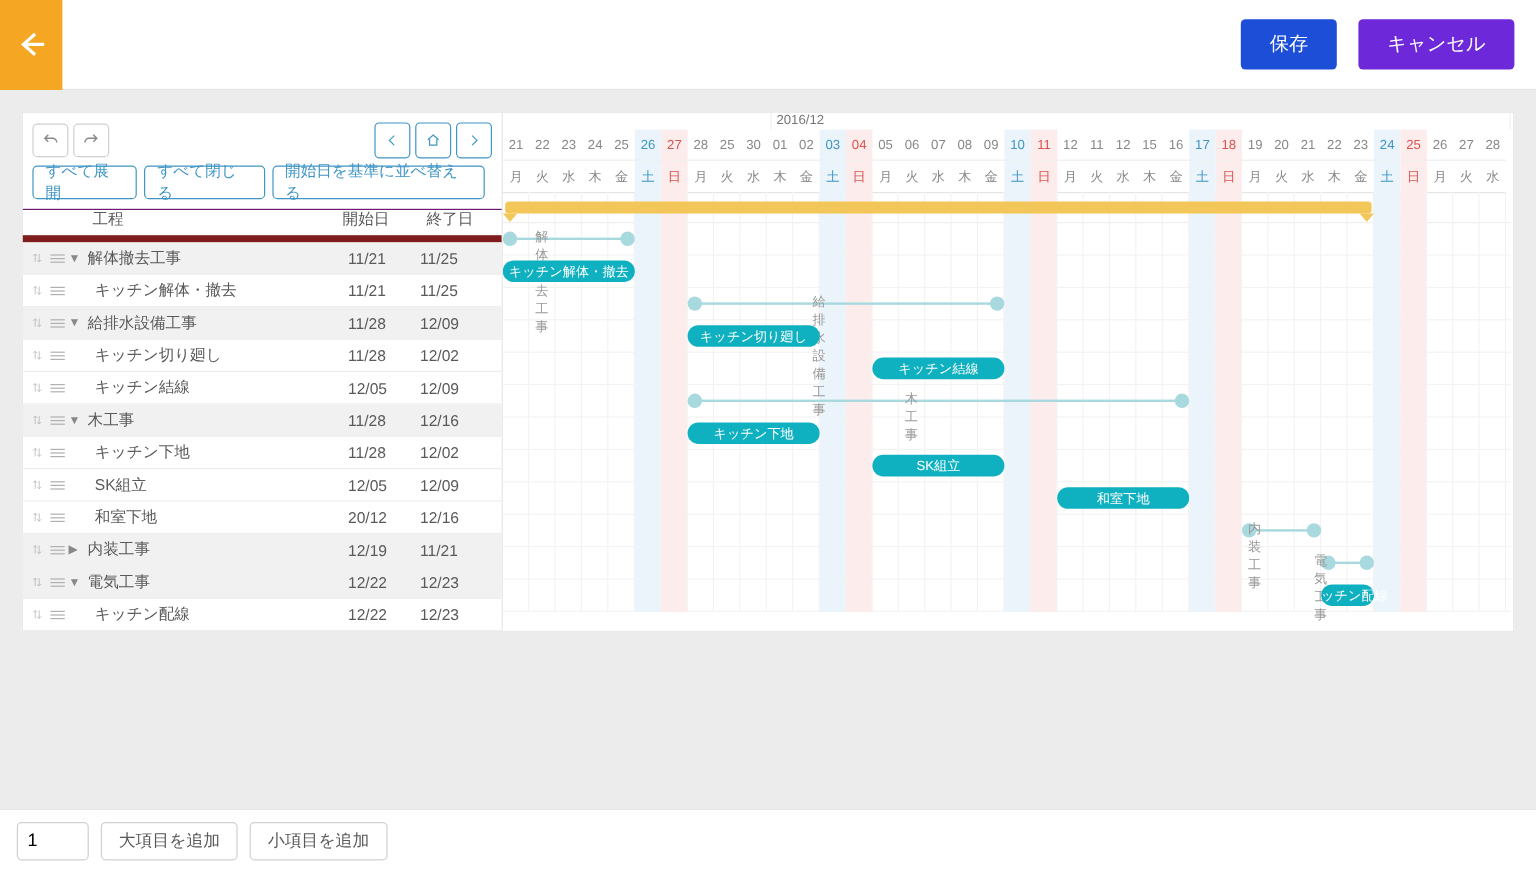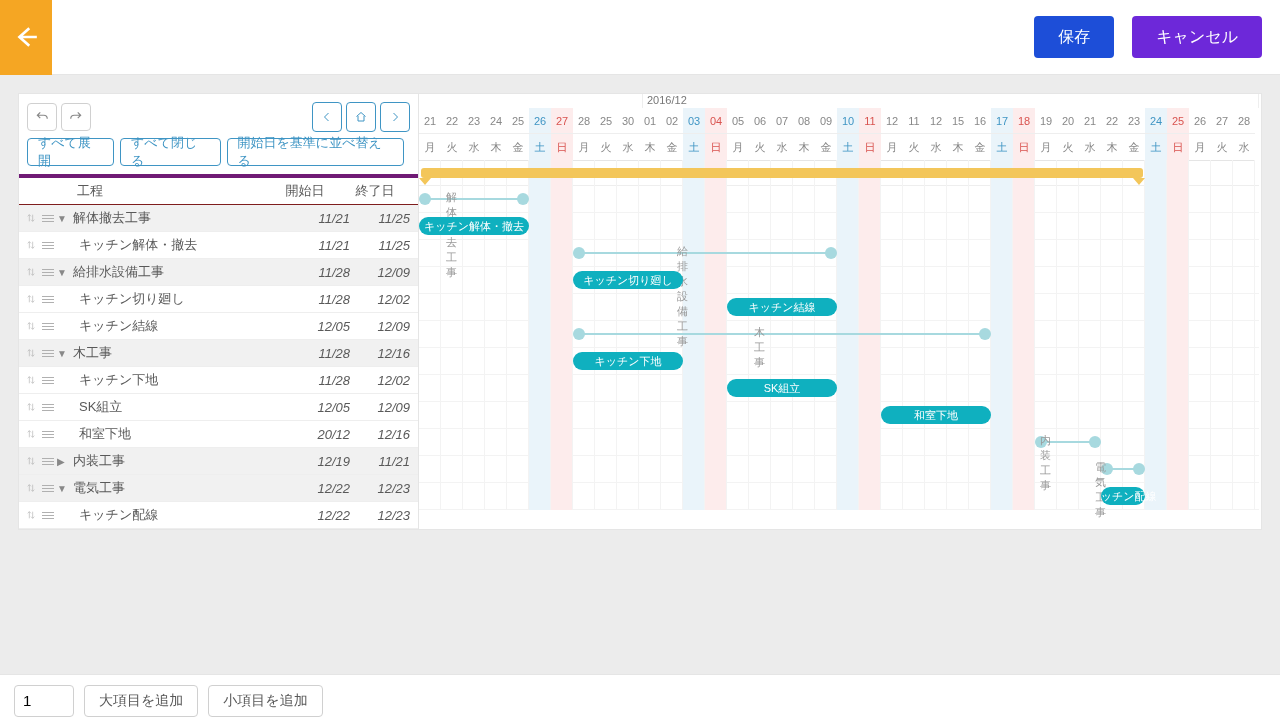--- a/index.html
+++ b/index.html
@@ -13,44 +13,44 @@
   .btn { height:42px; padding:0 24px; border-radius:4px; font-size:16px; display:flex; align-items:center; justify-content:center; cursor:pointer; margin-right:18px;}
   .btn-primary { background:#1d4ed8; color:#fff;}
   .btn-secondary { background:#6d28d9; color:#fff;}
   
   .page { padding:18px; }
   .panel { background:#fff; border:1px solid #e5e5e5; display:flex; }
   .left-pane { width:400px; border-right:1px solid #e5e5e5;}
   .right-pane { width:840px; overflow:hidden; position:relative;}
   
   .tool-row { display:flex; align-items:center; padding:8px 8px 0 8px;}
-  .tool-row2 { display:flex; align-items:center; padding:6px 8px 8px 8px; border-bottom:4px solid #701a75;}
+  .tool-row2 { display:flex; align-items:center; padding:6px 8px 8px 8px; border-bottom:1px solid #701a75;}
   .icon-btn { width:30px; height:28px; border:1px solid #d0d0d0; border-radius:4px; display:flex; align-items:center; justify-content:center; margin-right:4px; color:#888; cursor:pointer; font-size:13px;}
   .icon-btn svg { width:14px; height:14px; stroke:#888; stroke-width:2; fill:none;}
   .outline-btn { height:28px; padding:0 10px; border:1px solid #3f95c4; color:#3f95c4; border-radius:4px; display:flex; align-items:center; font-size:13px; margin-right:6px; cursor:pointer;}
   .tool-spacer { flex:1;}
   .nav-group { display:flex; margin-left:auto;}
   .nav-btn { width:30px; height:30px; border:1px solid #3f95c4; border-radius:4px; display:flex; align-items:center; justify-content:center; margin-left:4px; color:#3f95c4; cursor:pointer;}
   .nav-btn svg { width:12px; height:12px; stroke:#3f95c4; stroke-width:2; fill:none;}
   
-  .col-head-row { display:flex; height:27px; align-items:flex-end; padding:0 8px 4px 58px; border-bottom:1px solid #7f1d1d; font-size:13px; color:#595959;}
+  .col-head-row { display:flex; height:27px; align-items:flex-end; padding:0 8px 4px 58px; border-bottom:6px solid #7f1d1d; font-size:13px; color:#595959;}
   .col-name { flex:1;}
   .col-start { width:70px; text-align:center;}
   .col-end   { width:70px; text-align:center;font-family:Liberation Serif, serif;}
   
   .task-row { display:flex; align-items:center; height:27px; border-bottom:1px solid #eee; font-size:13px; color:#595959; padding:0 8px 0 4px;}
   .task-row.group { background:#f1f1f1;}
   .handle-col { width:34px; display:flex; align-items:center; justify-content:space-around; color:#b0b0b0; cursor:grab;}
   .handle-col svg { width:10px; height:10px; stroke:#b0b0b0; stroke-width:1.5; fill:none;}
   .handle-lines { display:inline-block; width:12px;}
   .handle-lines span { display:block; height:1px; background:#b0b0b0; margin:2px 0;}
   .collapse-col { width:16px; color:#888; font-size:10px; cursor:pointer;}
   .name-col { flex:1; white-space:nowrap; overflow:hidden; text-overflow:ellipsis;}
   .name-col.child { padding-left:6px;}
-  .date-col { width:60px; text-align:right;font-style:italic;}
+  .date-col { width:60px; text-align:left;}
   
   .ym-row { height:14px; display:flex; font-size:11px; color:#777;justify-content:flex-end;}
   .ym-cell { border-right:1px solid #eee; padding-left:4px;}
   .days-row, .dow-row { display:flex; height:26px;}
   .day-cell { width:22px; text-align:center; font-size:11px; color:#888; border-bottom:1px solid #eee; display:flex; align-items:center; justify-content:center; position:relative;}
   .day-cell.sat { color:#3f95c4;}
   .day-cell.sun { color:#d9534f;}
   .dow-row .day-cell { border-bottom:1px solid #e5e5e5; height:27px;}
   
   .tl-body { position:relative;}

